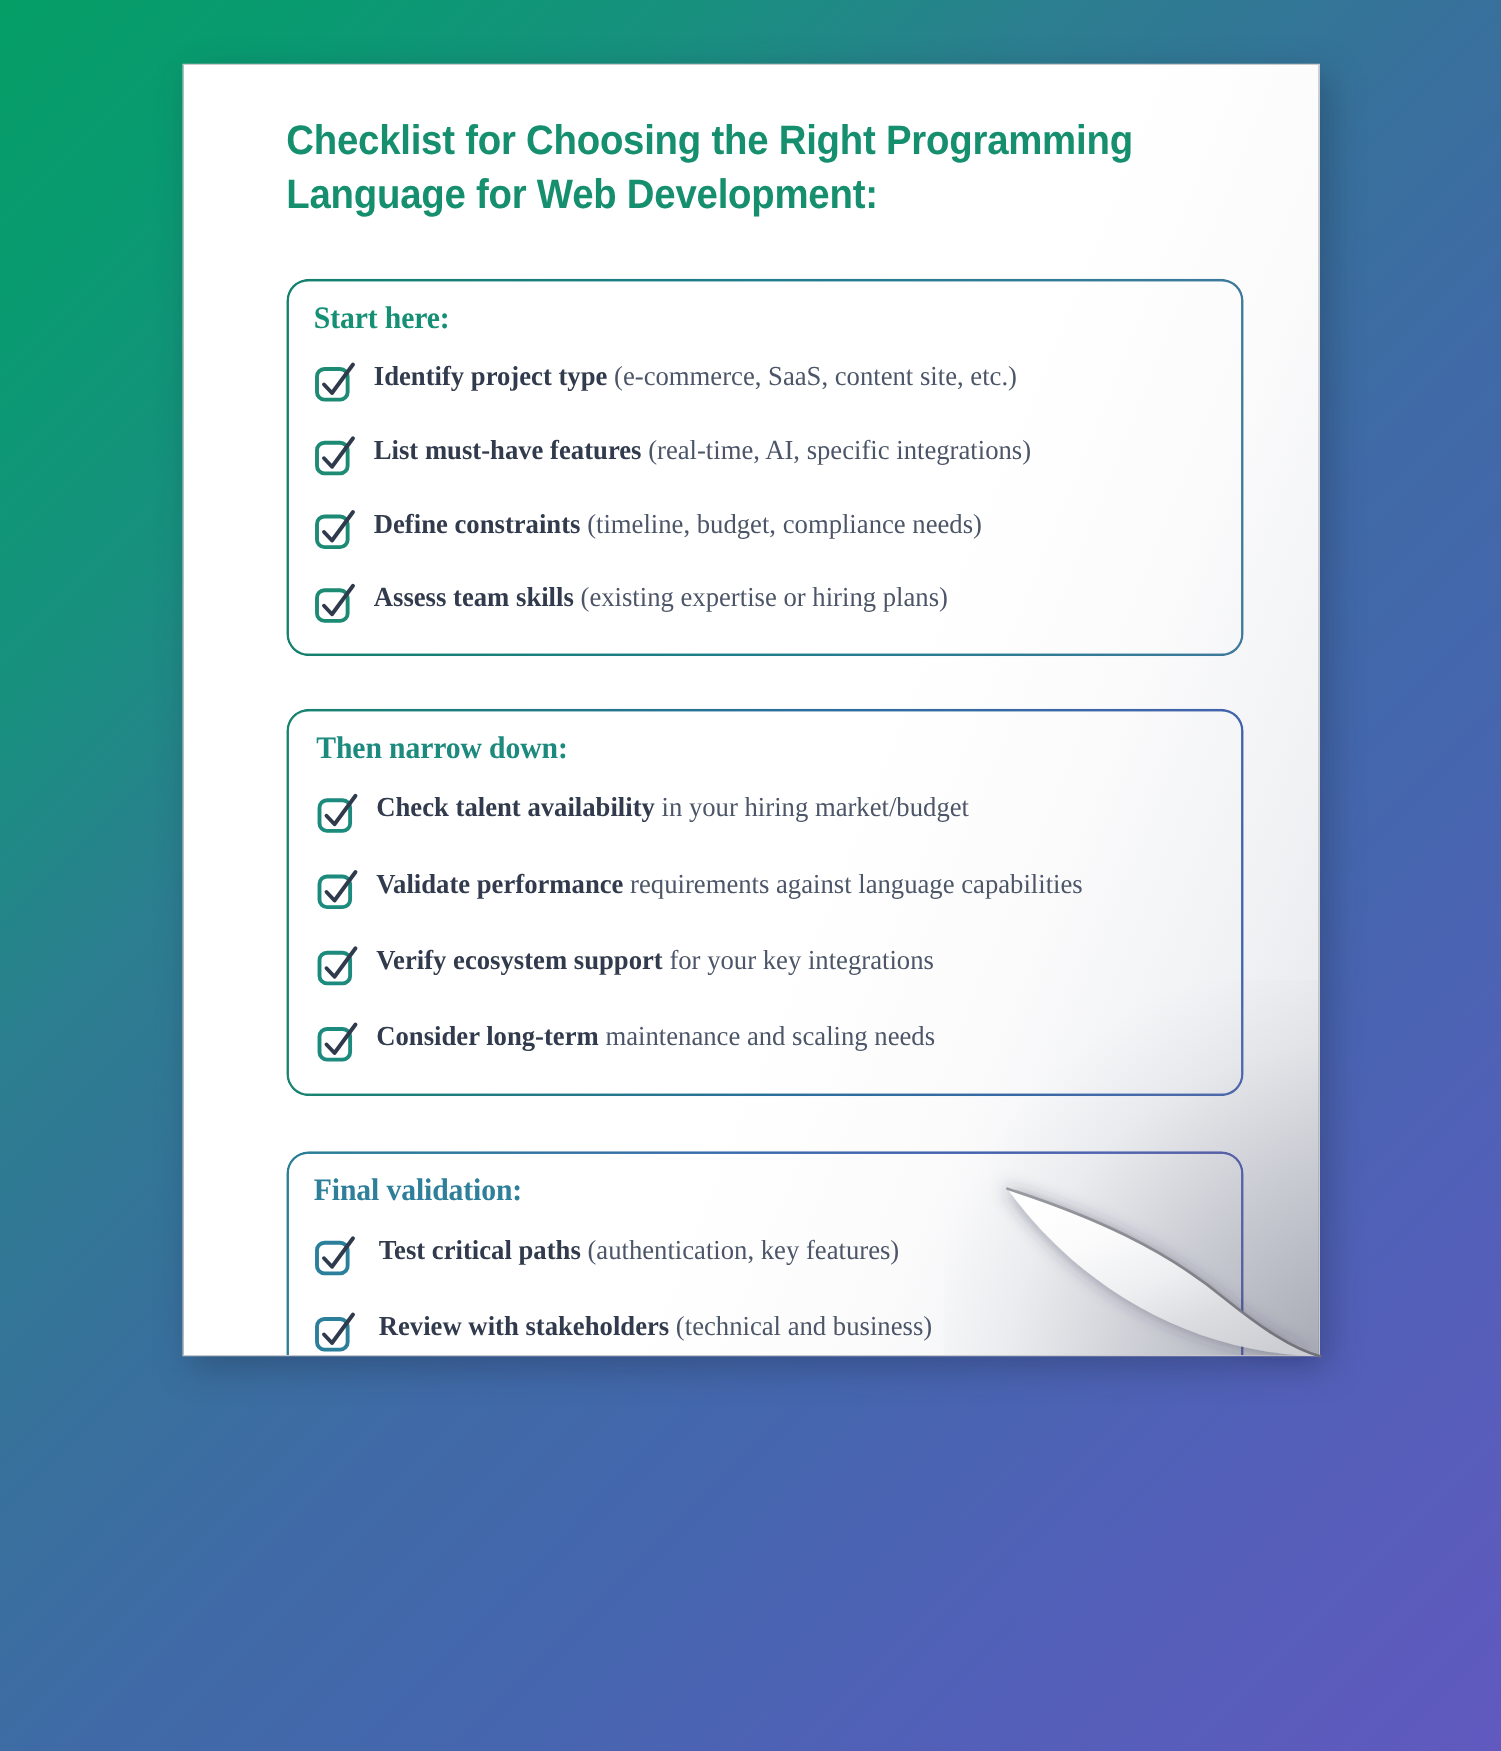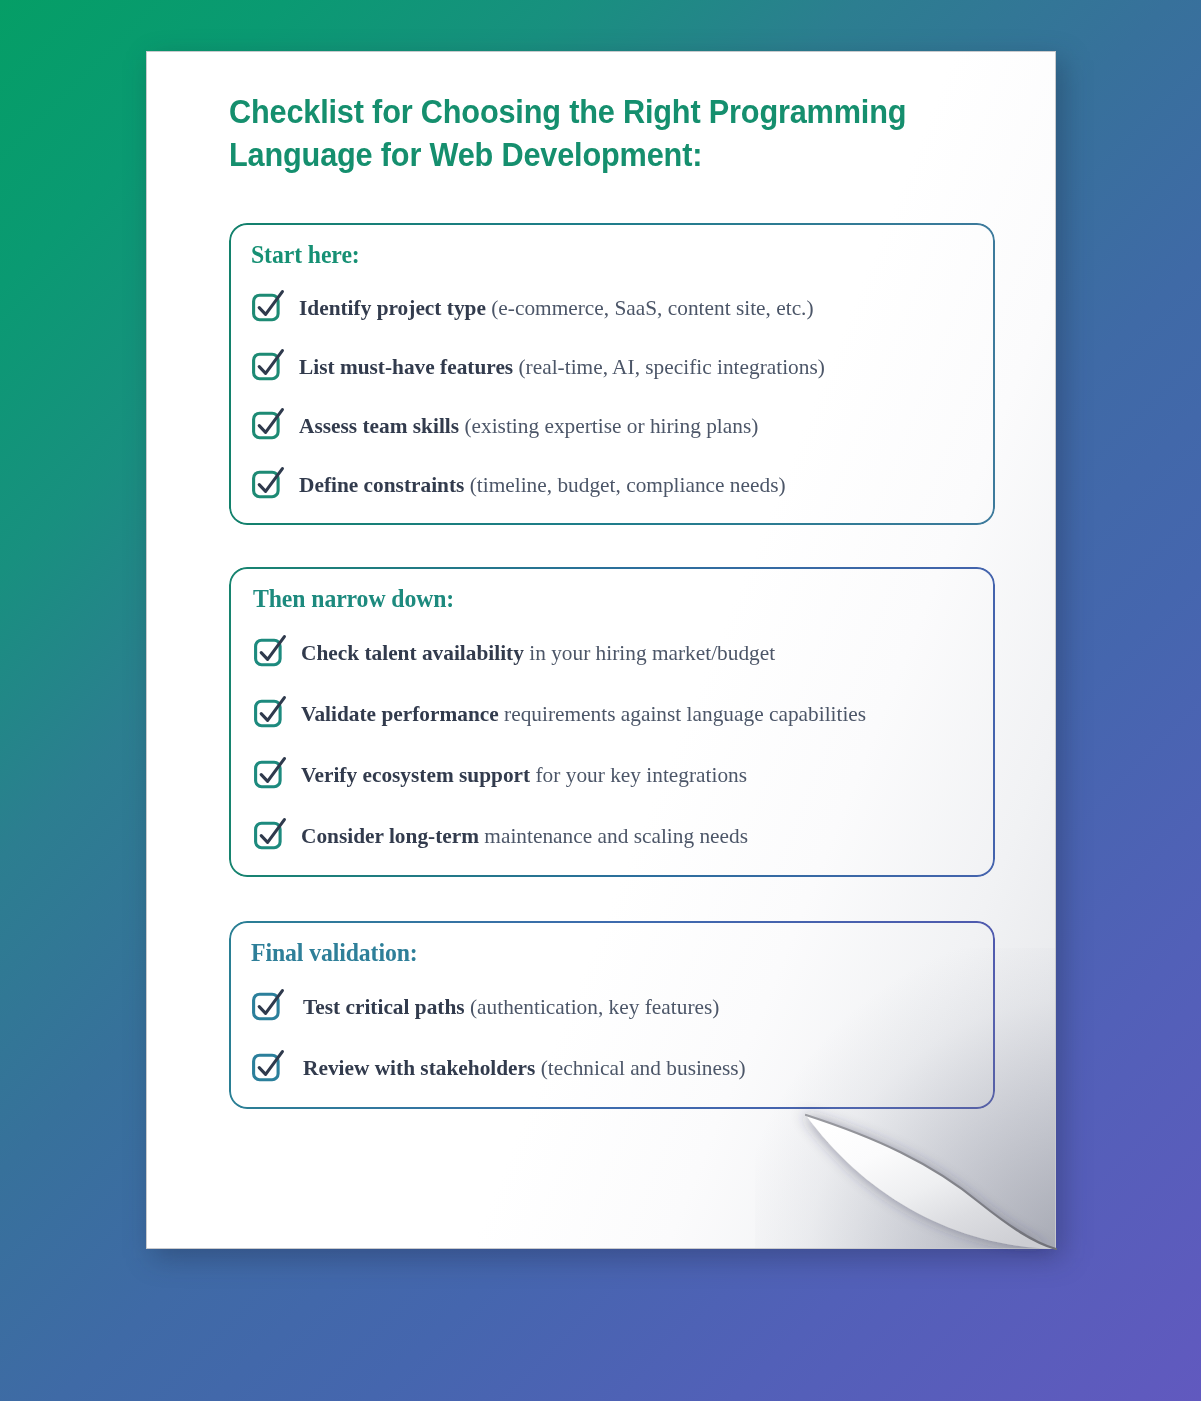--- a/index.html
+++ b/index.html
@@ -25,21 +25,21 @@
         #6159bf 100%);
     position: relative;
   }
 
   
   .sheet-wrap {
     position: absolute;
     left: 146px;
     top: 51px;
     width: 910px;
-    height: 1198px;
+    height: 1034px;
   }
 
   .sheet-shadow {
     position: absolute;
     inset: 0;
     background: rgba(20,25,50,0.30);
     filter: blur(14px);
     transform: translate(7px, 9px);
     border-radius: 2px;
   }
@@ -141,21 +141,21 @@
     margin-bottom: 8px;
   }
   .group-1 .group-head { color: #169074; }
   .group-2 .group-head { color: #1d8a7e; }
   .group-3 .group-head { color: #2e7f99; }
 
   .items { list-style: none; }
 
   .item {
     display: flex;
-    align-items: flex-end;
+    align-items: flex-start;
     gap: 14px;
     padding: 7px 0 6px 0;
     margin-top: 12px;
   }
   .group-1 .item { padding: 6px 0 5px 0; }
 
   .cbx {
     flex: 0 0 auto;
     width: 34px;
     height: 34px;
@@ -213,30 +213,30 @@
                 </span>
                 <span class="txt"><span class="lead">List must-have features</span><span class="rest"> (real-time, AI, specific integrations)</span></span>
               </li>
               <li class="item">
                 <span class="cbx">
                   <svg width="34" height="34" viewBox="0 0 34 34">
                     <rect x="2.6" y="6.2" width="24.5" height="24.5" rx="6" ry="6" fill="none" stroke="#1d8a74" stroke-width="3.1"></rect>
                     <path d="M 8.2 18.6 L 14.6 25.4 L 31.4 2.6" fill="none" stroke="#2f3a4d" stroke-width="3.1" stroke-linecap="round" stroke-linejoin="round"></path>
                   </svg>
                 </span>
+                <span class="txt"><span class="lead">Define constraints</span><span class="rest"> (timeline, budget, compliance needs)</span></span>
+              </li>
+              <li class="item">
+                <span class="cbx">
+                  <svg width="34" height="34" viewBox="0 0 34 34">
+                    <rect x="2.6" y="6.2" width="24.5" height="24.5" rx="6" ry="6" fill="none" stroke="#1d8a74" stroke-width="3.1"></rect>
+                    <path d="M 8.2 18.6 L 14.6 25.4 L 31.4 2.6" fill="none" stroke="#2f3a4d" stroke-width="3.1" stroke-linecap="round" stroke-linejoin="round"></path>
+                  </svg>
+                </span>
                 <span class="txt"><span class="lead">Assess team skills</span><span class="rest"> (existing expertise or hiring plans)</span></span>
-              </li>
-              <li class="item">
-                <span class="cbx">
-                  <svg width="34" height="34" viewBox="0 0 34 34">
-                    <rect x="2.6" y="6.2" width="24.5" height="24.5" rx="6" ry="6" fill="none" stroke="#1d8a74" stroke-width="3.1"></rect>
-                    <path d="M 8.2 18.6 L 14.6 25.4 L 31.4 2.6" fill="none" stroke="#2f3a4d" stroke-width="3.1" stroke-linecap="round" stroke-linejoin="round"></path>
-                  </svg>
-                </span>
-                <span class="txt"><span class="lead">Define constraints</span><span class="rest"> (timeline, budget, compliance needs)</span></span>
               </li>
             </ul>
           </div>
           <div class="group group-2">
             <div class="group-head">Then narrow down:</div>
             <ul class="items">
               <li class="item">
                 <span class="cbx">
                   <svg width="34" height="34" viewBox="0 0 34 34">
                     <rect x="2.6" y="6.2" width="24.5" height="24.5" rx="6" ry="6" fill="none" stroke="#1d8a7e" stroke-width="3.1"></rect>

